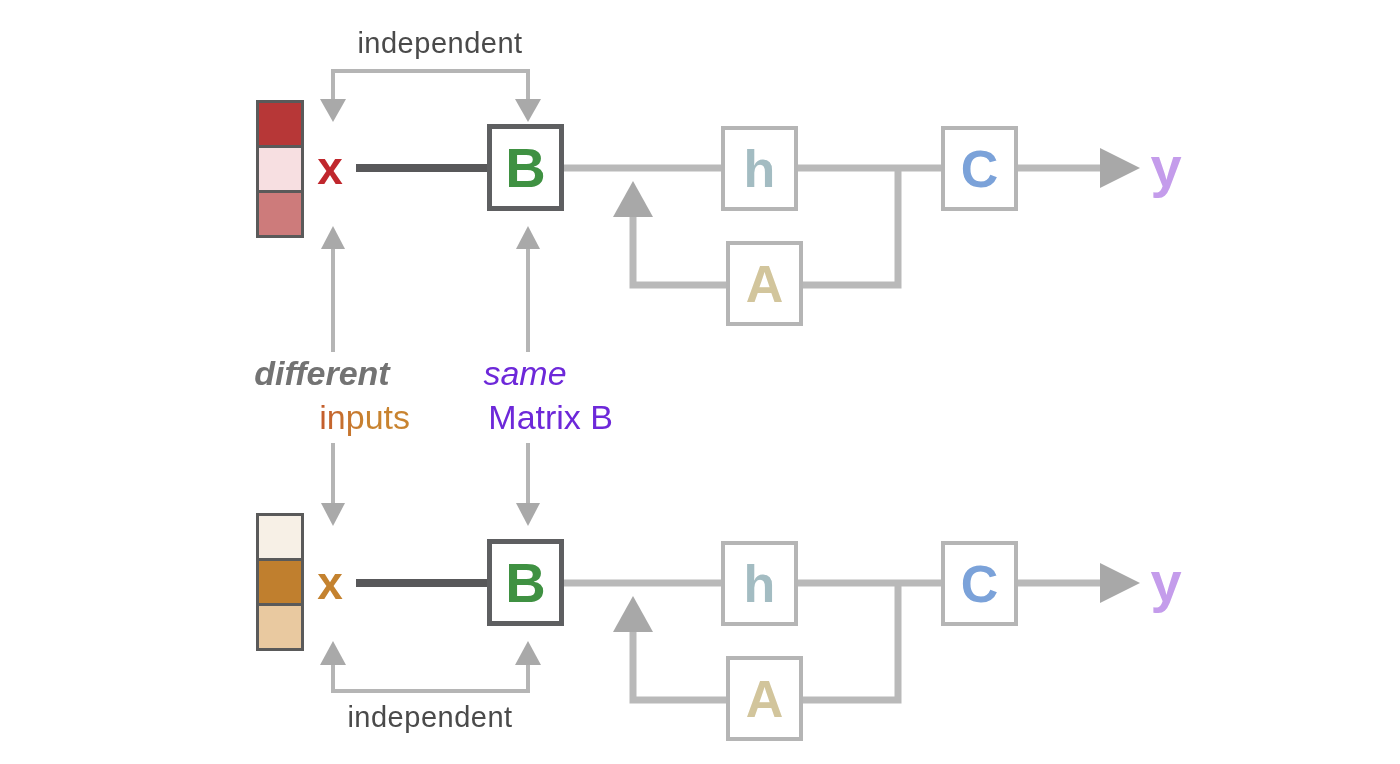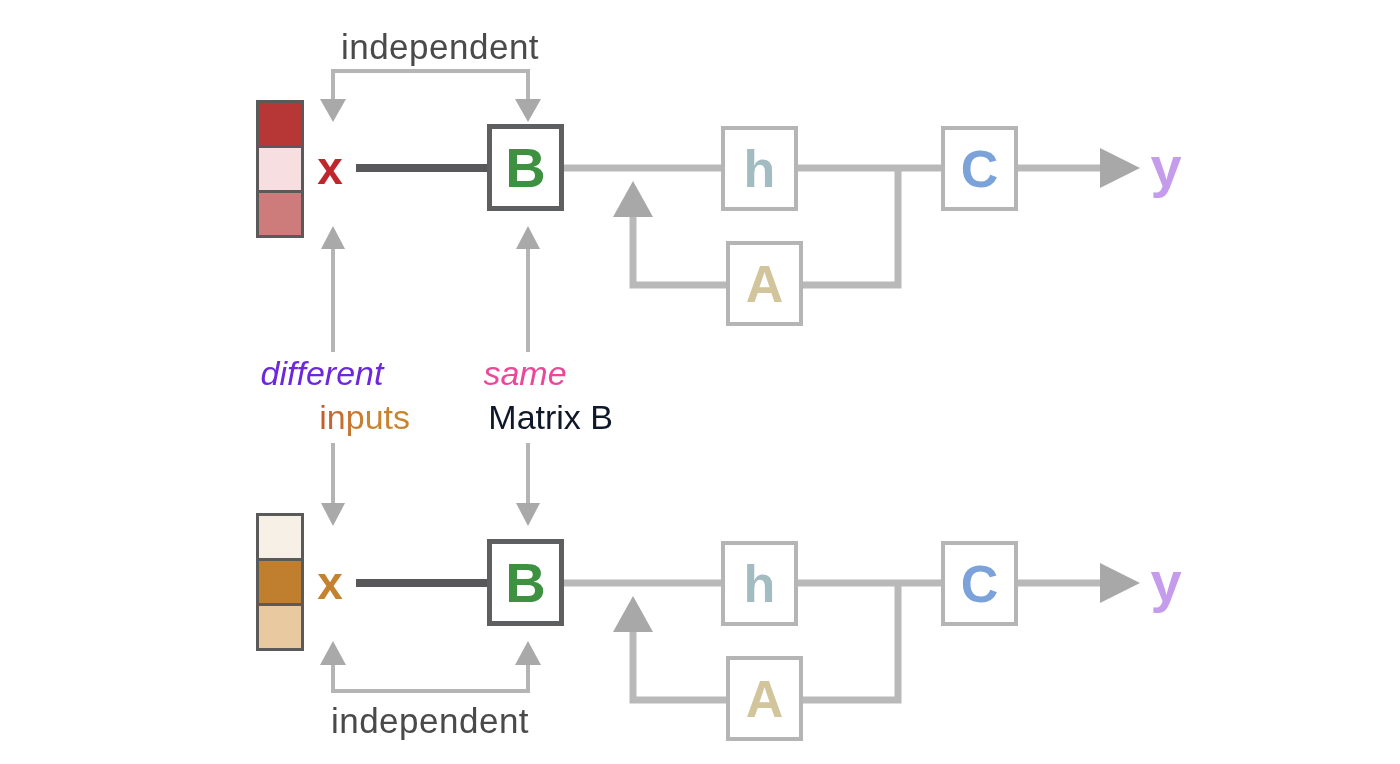--- a/index.html
+++ b/index.html
@@ -35,21 +35,21 @@
     background: #ffffff;
     display: flex; align-items: center; justify-content: center;
     font-weight: bold;
   }
   .box-dark  { border: 5px solid #5e5f61; width: 77px; height: 87px; font-size: 56px; }
   .box-light { border: 4px solid #b5b5b5; width: 77px; height: 85px; font-size: 52px; }
 
   .anno-label {
     position: absolute; z-index: 2;
     width: 224px; text-align: center;
-    font-size: 35px; letter-spacing: 0.5px;
+    font-size: 29px; letter-spacing: 0.5px;
   }
 
   .mid-label { position: absolute; z-index: 2; width: 176px; text-align: center; }
   .mid-line1 { font-style: italic; font-size: 34px; line-height: 44px; }
   .mid-line2 { font-size: 34px; line-height: 44px; text-align: right; }
 
   .gradient-text { color: #c35a2c; }
   @supports ((-webkit-background-clip: text) or (background-clip: text)) {
     .gradient-text {
       background: linear-gradient(90deg, #c0392b 25%, #c8832f 75%);
@@ -111,26 +111,26 @@
   <div class="box box-light" style="left:726px; top:241px;">
     <span style="color: rgb(210, 197, 156);">A</span>
   </div>
   <div class="box box-light" style="left:941px; top:126px;">
     <span style="color: rgb(123, 162, 217);">C</span>
   </div>
   <div class="letter letter-y" style="left: 1138px; top: 138px; color: rgb(196, 156, 235);">y</div>
   <div class="anno-label" style="left: 328px; top: 27px; color: rgb(74, 74, 74);">independent</div>
 
   <div class="mid-label" style="left:234px; top:351px;">
-    <div class="mid-line1" style="color: #6d28d9;">different</div>
+    <div class="mid-line1" style="color: #737373; font-weight: bold;">different</div>
     <div class="mid-line2 gradient-text">inputs</div>
   </div>
   <div class="mid-label" style="left:437px; top:351px;">
-    <div class="mid-line1" style="color: #ec4899;">same</div>
-    <div class="mid-line2" style="color: #0f172a;">Matrix B</div>
+    <div class="mid-line1" style="color: #6d28d9;">same</div>
+    <div class="mid-line2" style="color: #6d28d9;">Matrix B</div>
   </div>
 
   <div class="stack" style="left:256px; top:513px;">
     <div class="stack-cell" style="background-color: rgb(247, 240, 230);"></div>
     <div class="stack-cell" style="background-color: rgb(192, 127, 46);"></div>
     <div class="stack-cell" style="background-color: rgb(233, 201, 160);"></div>
   </div>
   <div class="letter letter-x" style="left: 303px; top: 556px; color: rgb(196, 130, 47);">x</div>
   <div class="box box-dark" style="left:487px; top:539px;">
     <span style="color: rgb(63, 145, 66);">B</span>

